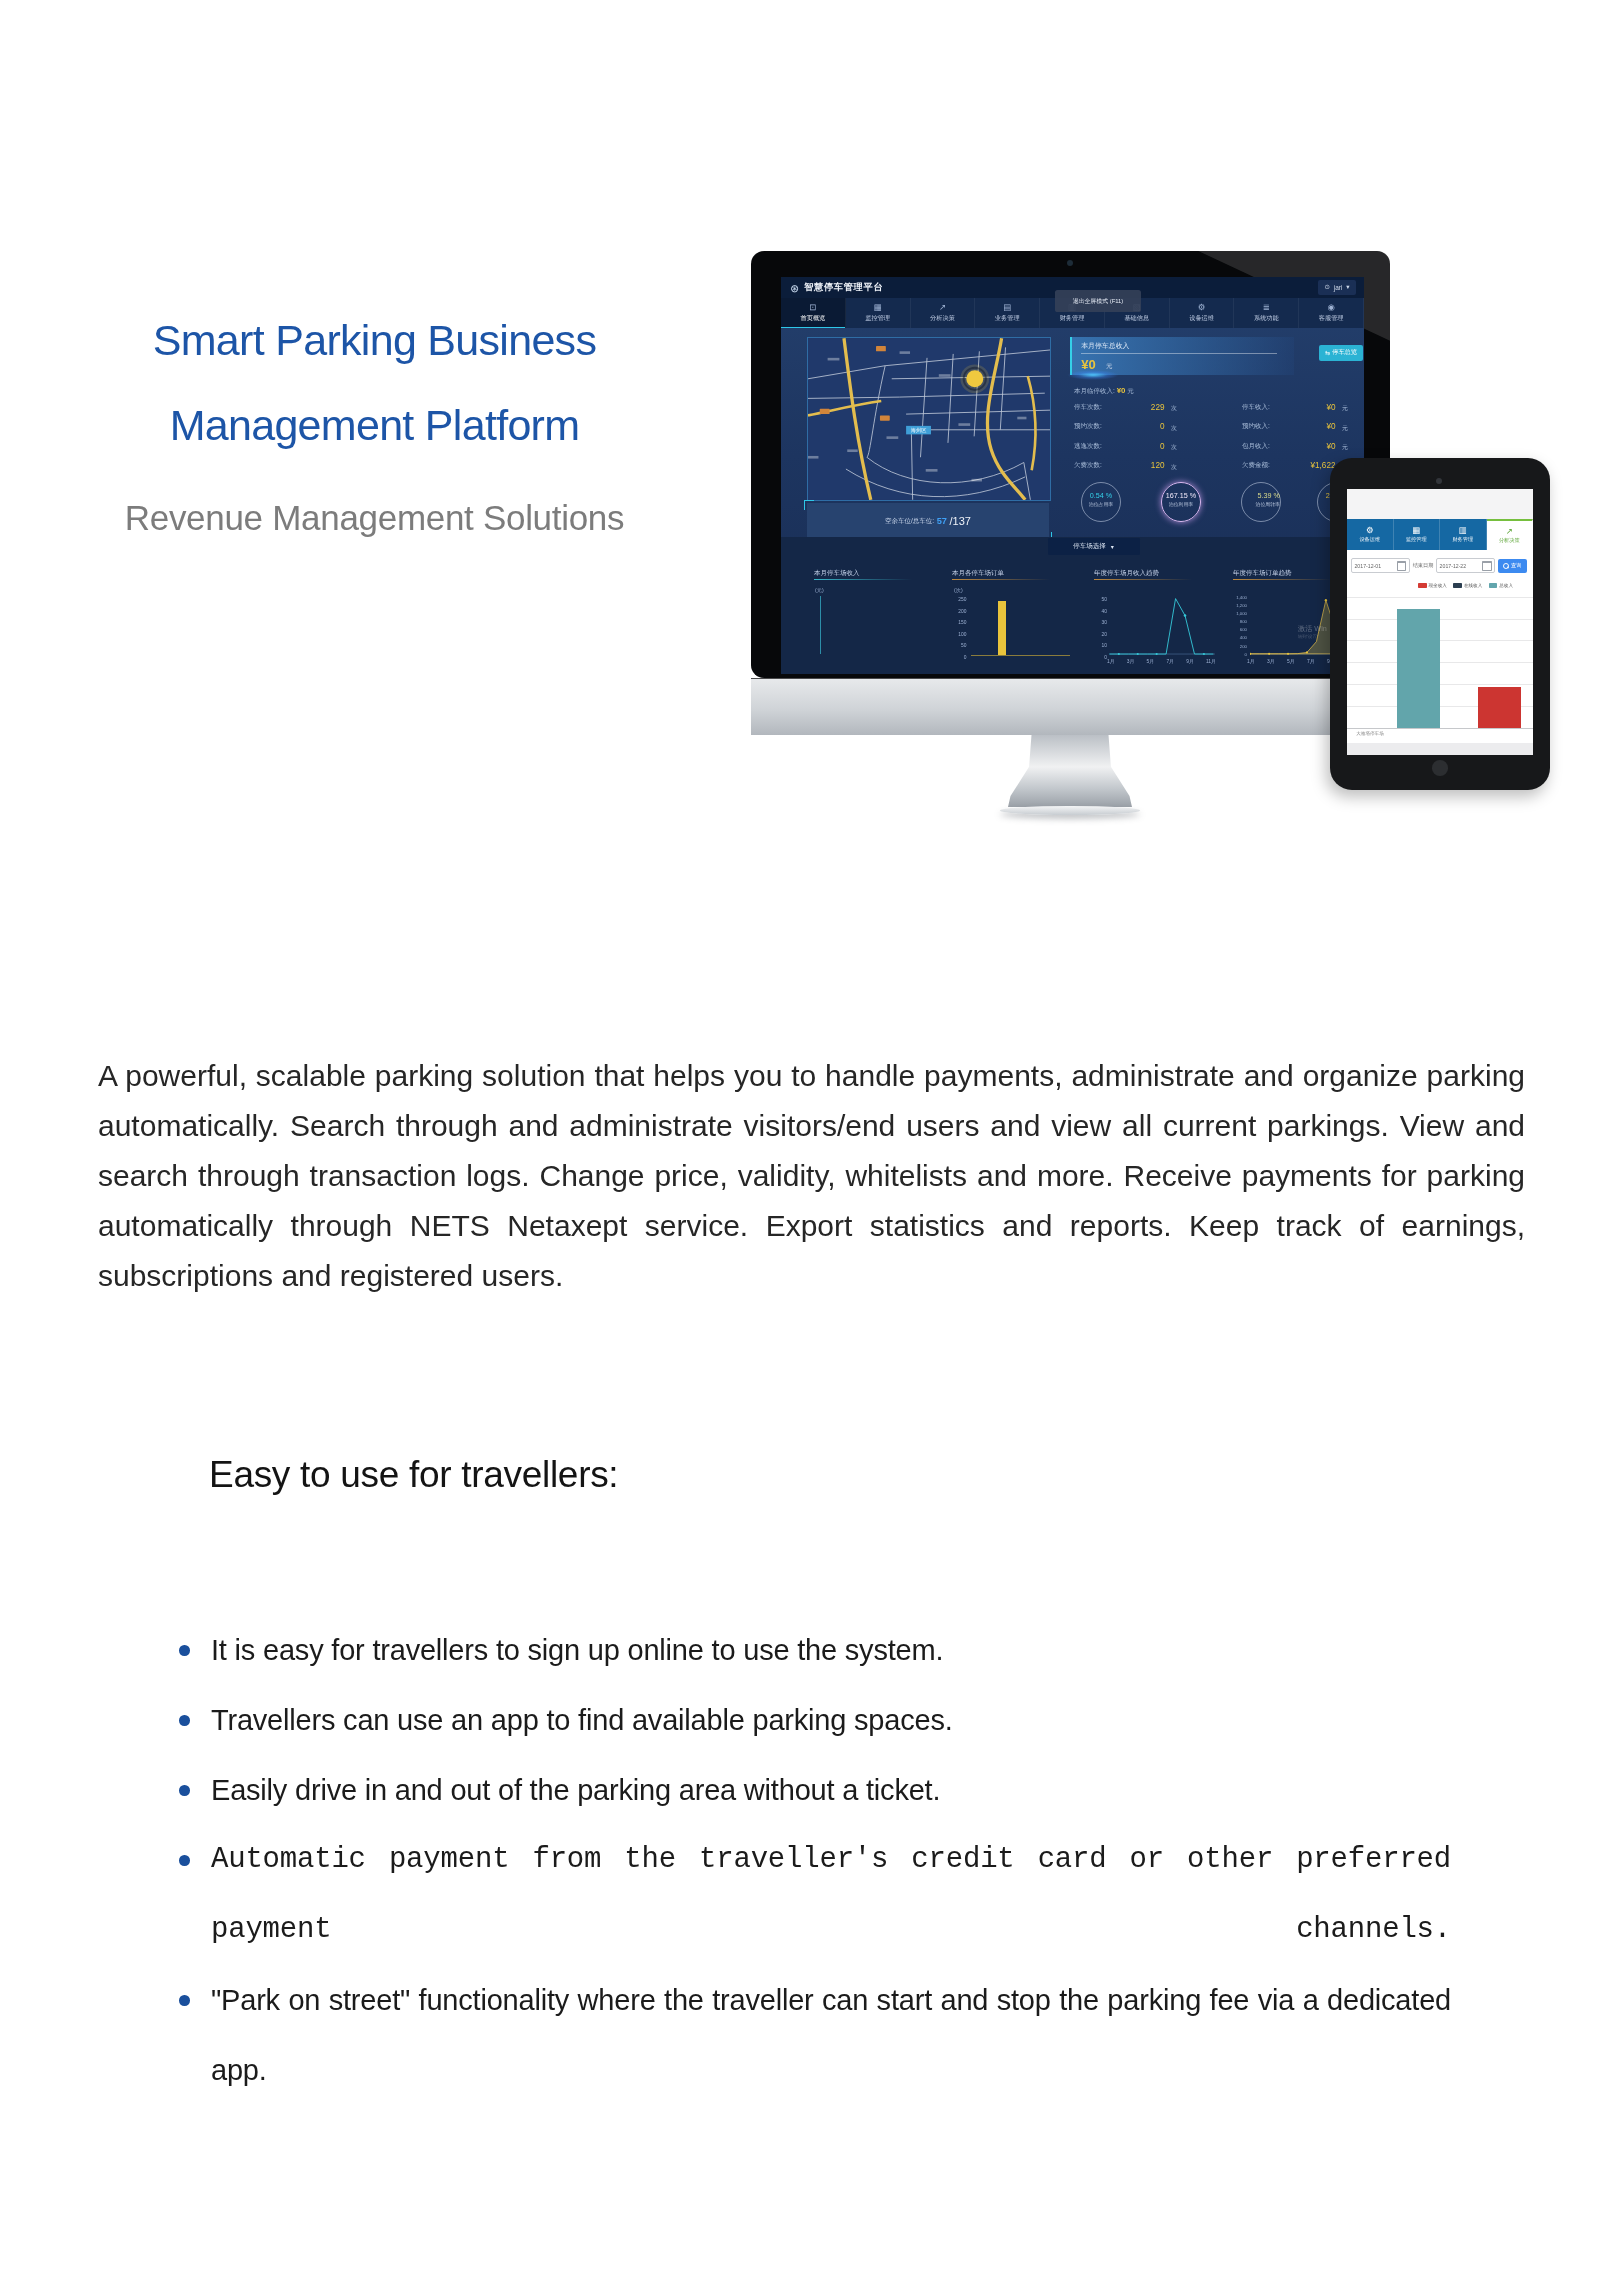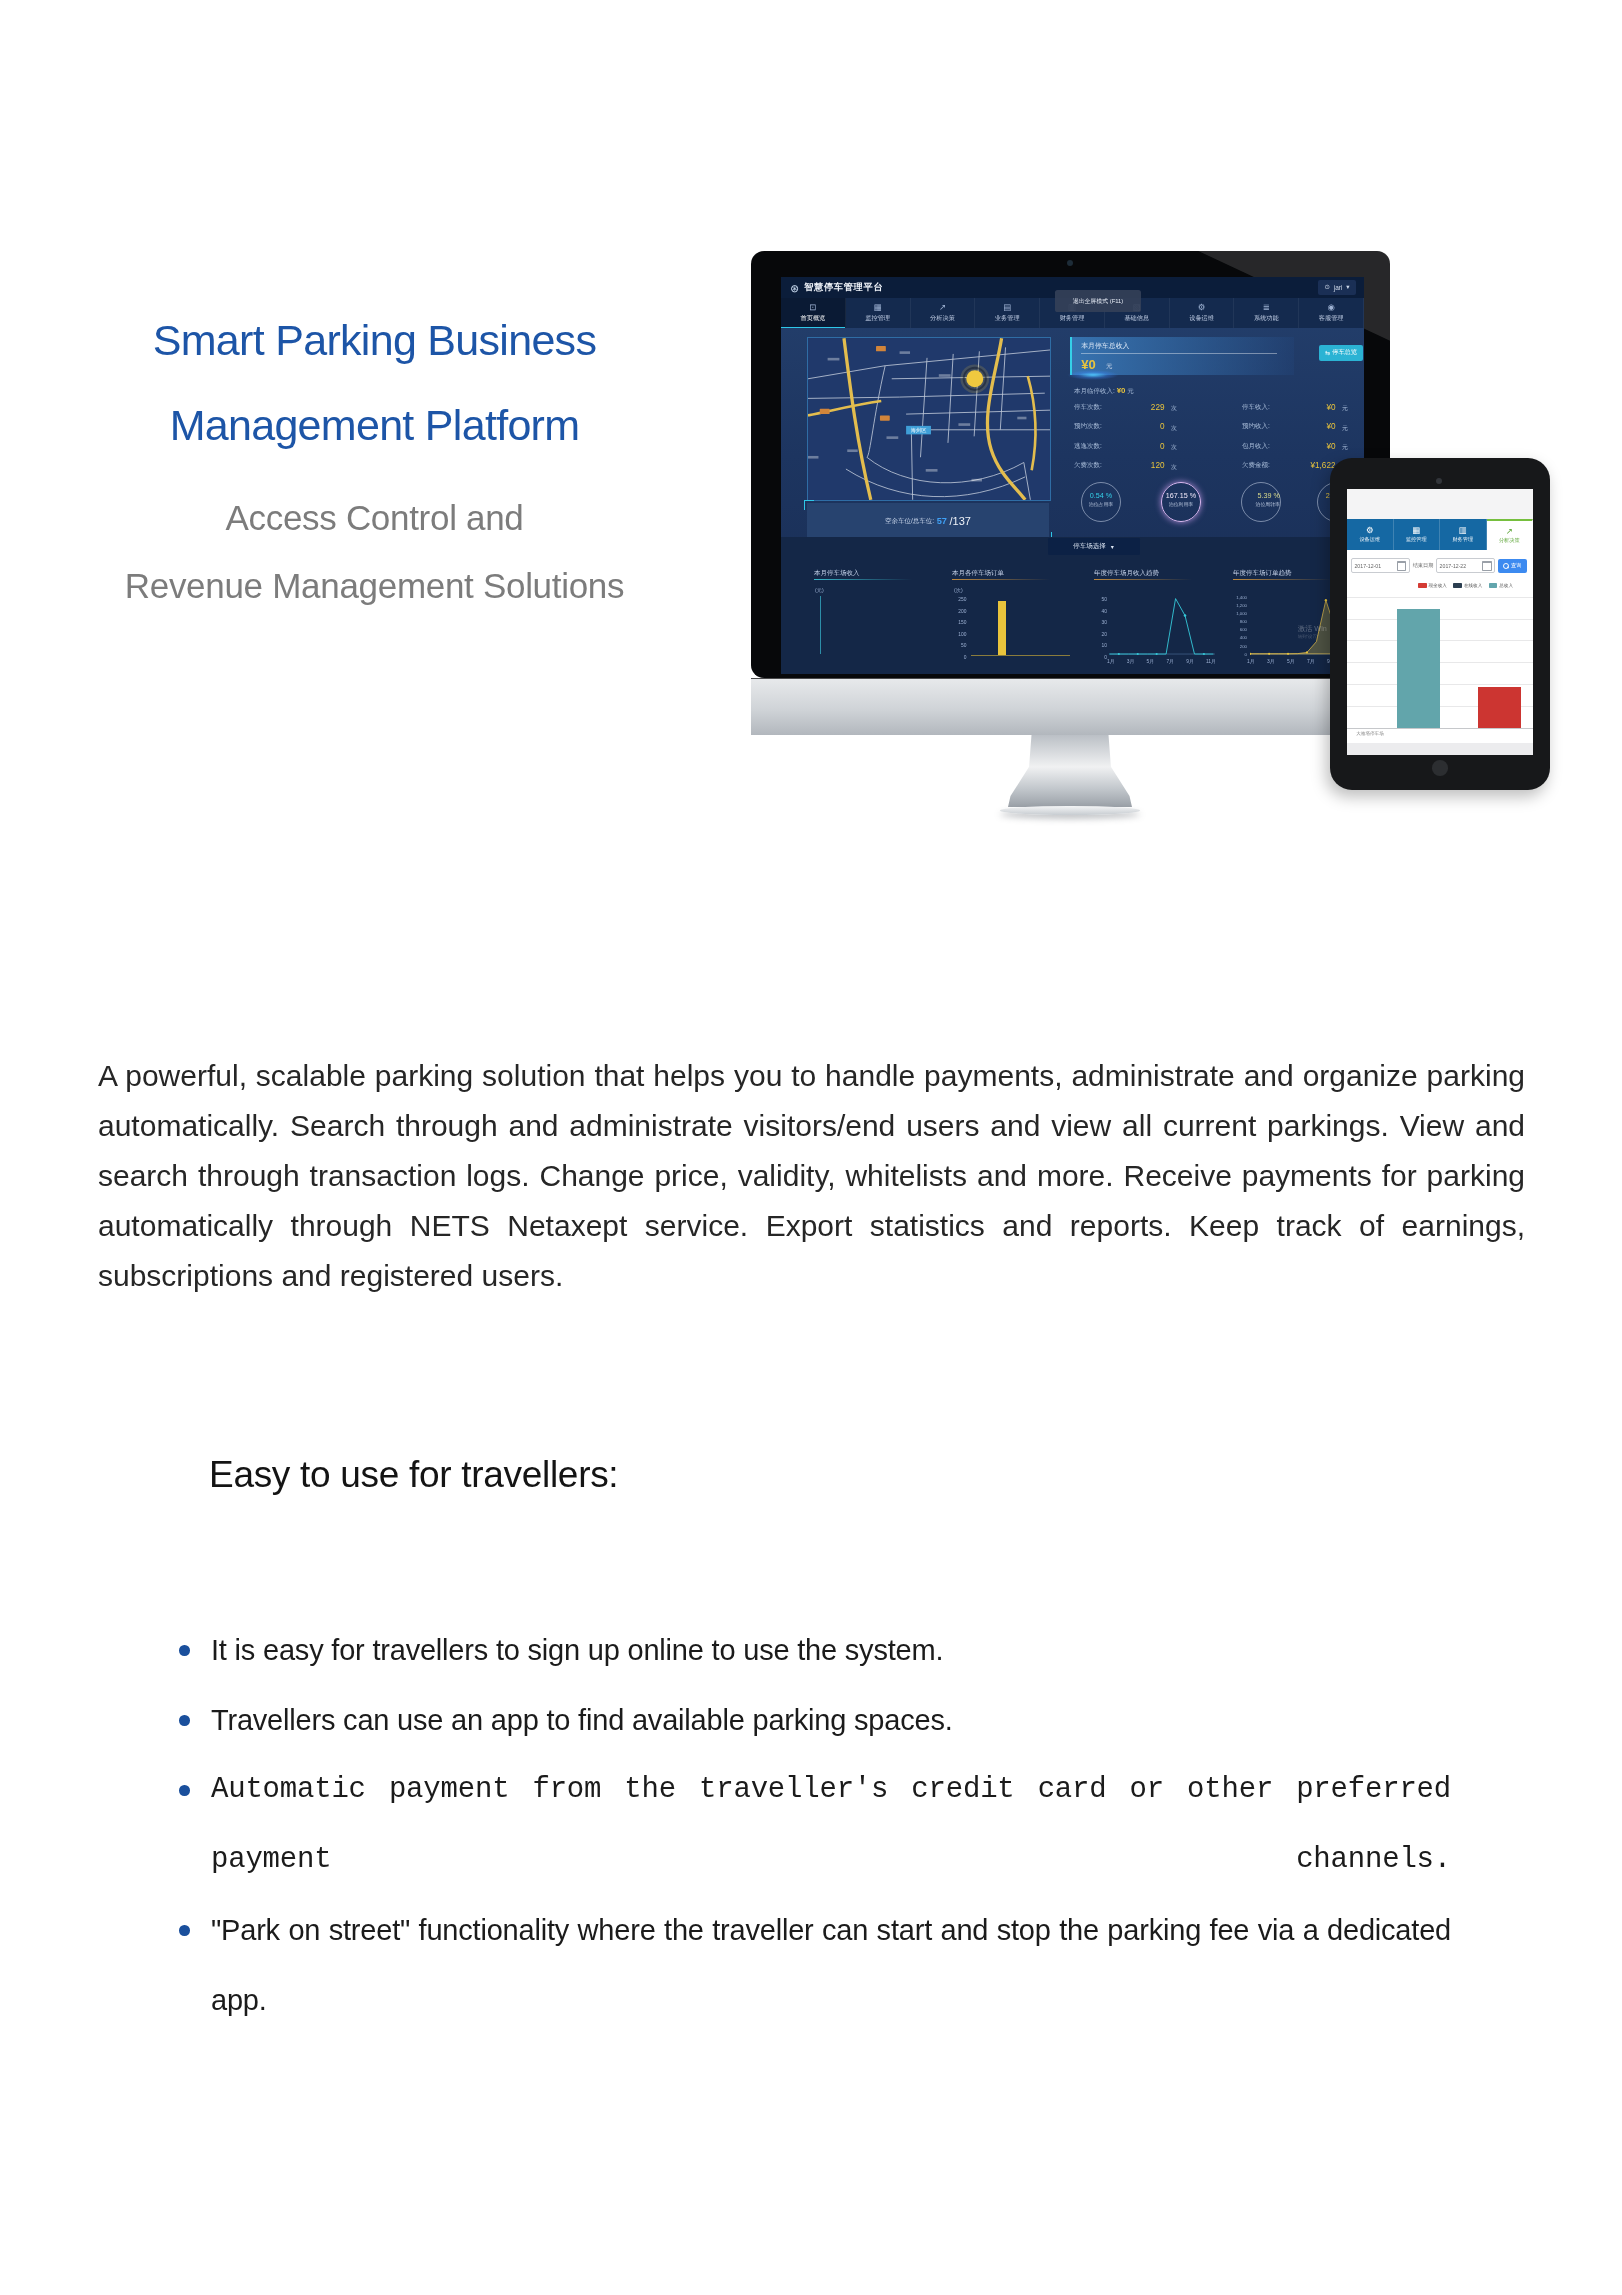--- a/index.html
+++ b/index.html
@@ -167,21 +167,20 @@
 </style>
 </head>
 <body>
 
 <div class="page">
 
   <div class="title-block">
     <div class="title-line">Smart Parking Business</div>
     <div class="title-line">Management Platform</div>
     <div class="subtitle-block">
-      <div class="subtitle-line">Access Control and</div>
       <div class="subtitle-line">Revenue Management Solutions</div>
     </div>
   </div>
 
   <div class="monitor-neck"></div>
   <div class="monitor-base"></div>
   <div class="monitor-bezel"></div>
   <div class="monitor-camera"></div>
   <div class="monitor-chin"></div>
 
@@ -522,18 +521,19 @@
     <div class="t-xlabel">大雁塔停车场</div>
     <div class="t-footer"></div>
   </div>
 
   <p class="intro">A powerful, scalable parking solution that helps you to handle payments, administrate and organize parking automatically. Search through and administrate visitors/end users and view all current parkings. View and search through transaction logs. Change price, validity, whitelists and more. Receive payments for parking automatically through NETS Netaxept service. Export statistics and reports. Keep track of earnings, subscriptions and registered users.</p>
 
   <div class="section-heading">Easy to use for travellers:</div>
   <ul class="bullets">
     <li>It is easy for travellers to sign up online to use the system.</li>
     <li>Travellers can use an app to find available parking spaces.</li>
+    <li>Easily drive in and out of the parking area without a ticket.</li>
     <li class="force-last">Automatic payment from the traveller's credit card or other preferred payment channels.</li>
     <li class="justify">"Park on street" functionality where the traveller can start and stop the parking fee via a dedicated app.</li>
   </ul>
 
 </div>
 
 
 </body></html>

